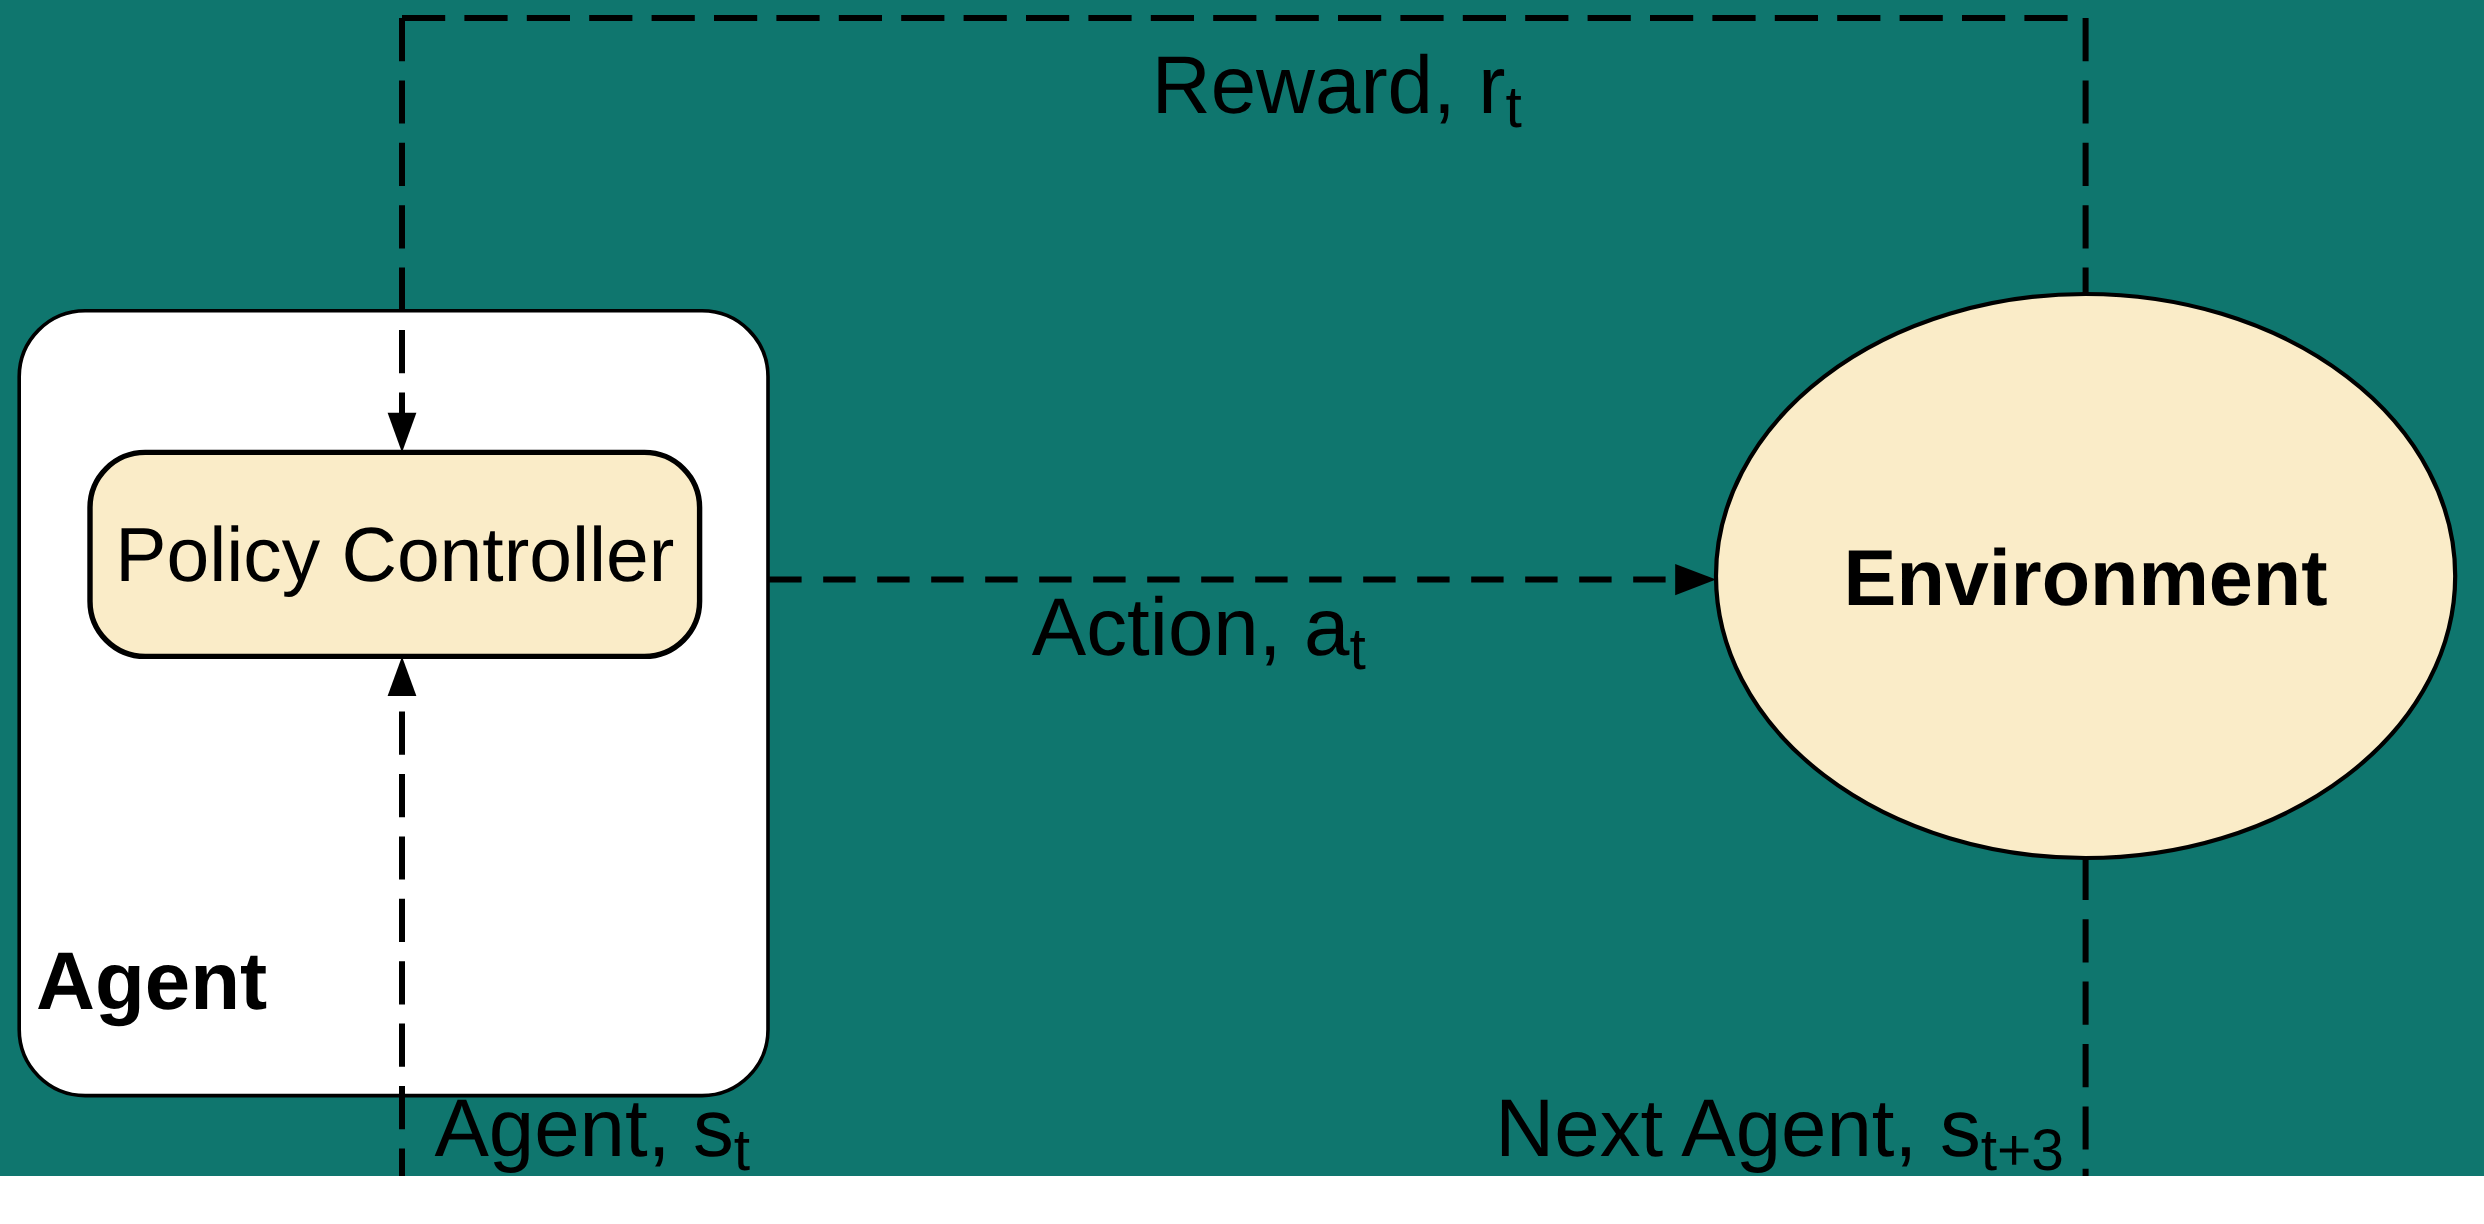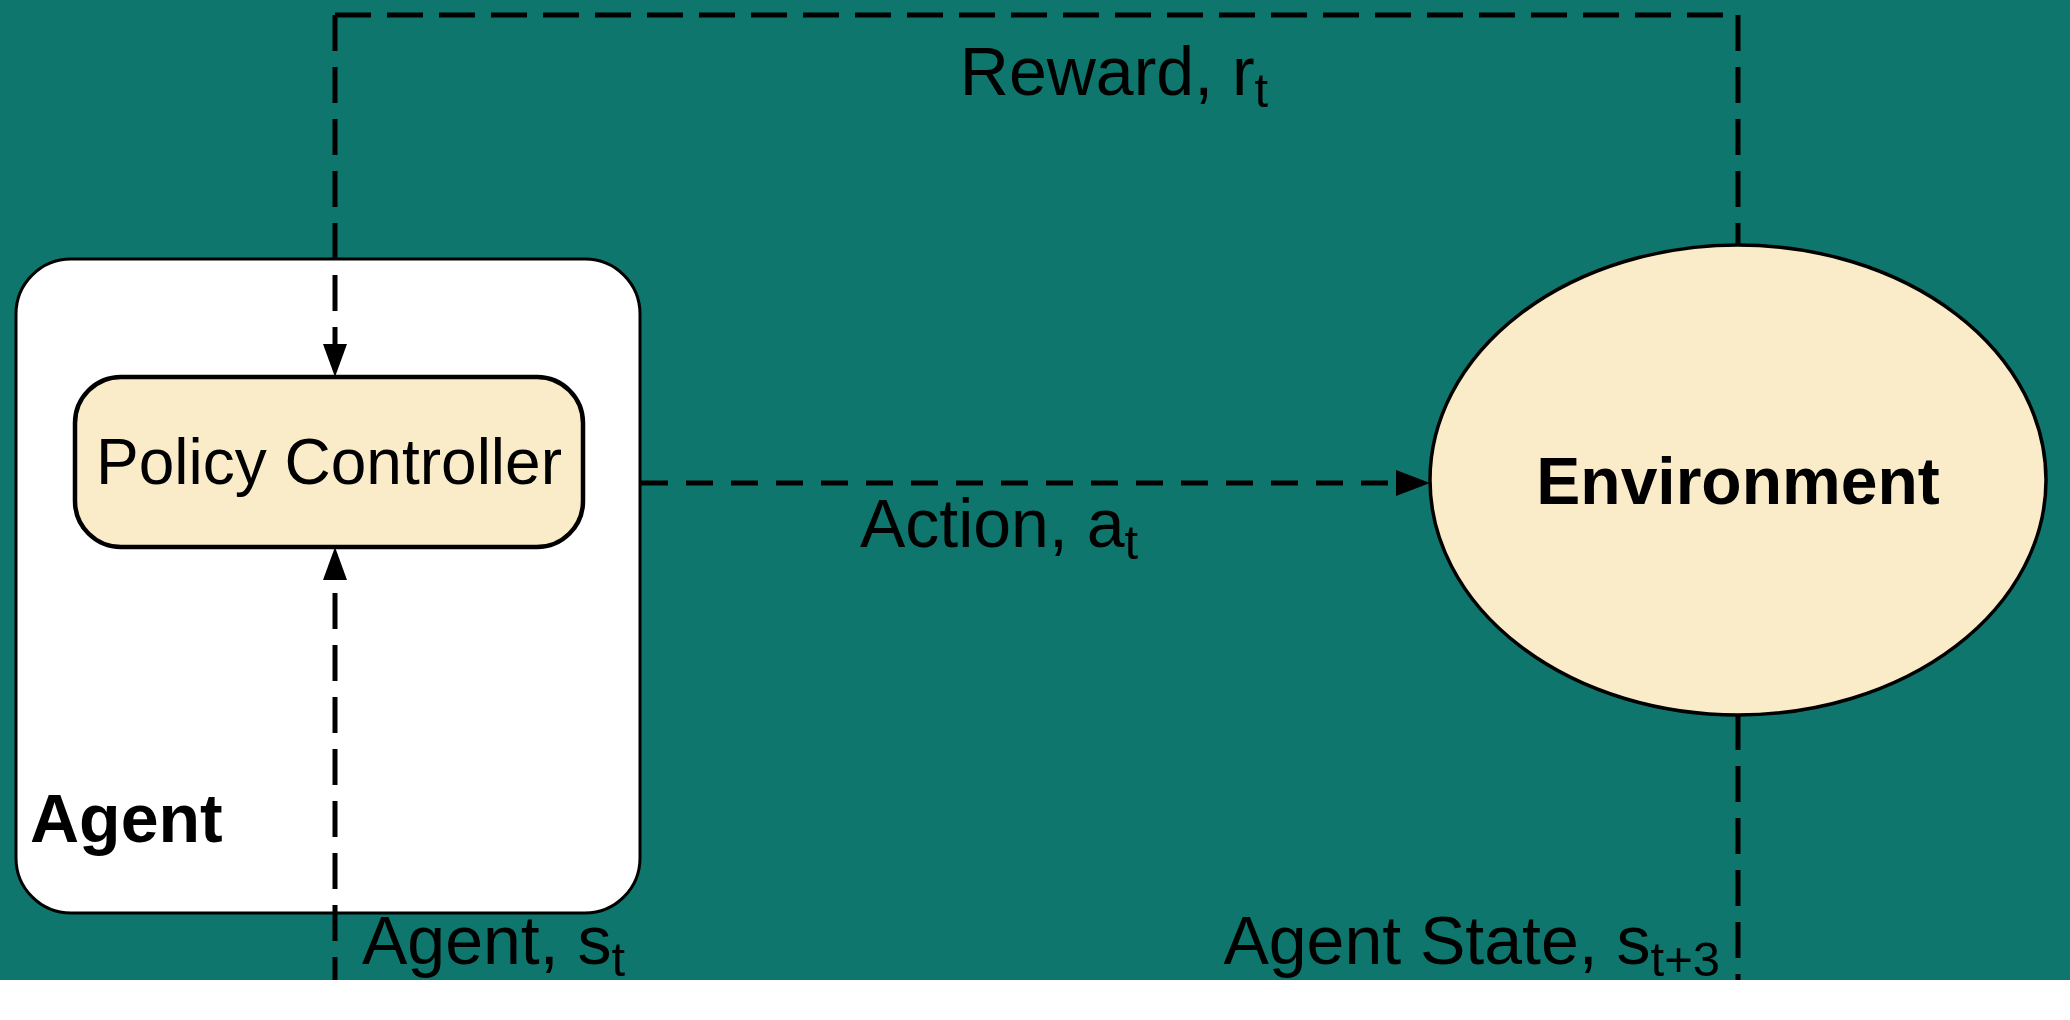--- a/index.html
+++ b/index.html
@@ -90,21 +90,21 @@
 
   <div class="label edge-label centered" id="action-label">
     <span>Action, a</span><span class="sub">t</span>
   </div>
 
   <div class="label edge-label v-centered" id="state-label">
     <span>Agent, s</span><span class="sub">t</span>
   </div>
 
   <div class="label edge-label v-centered" id="next-state-label">
-    <span>Agent State, s</span><span class="sub">t+3</span>
+    <span>Next Agent, s</span><span class="sub">t+3</span>
   </div>
 
   <div class="label node-label-bold v-centered" id="agent-label">Agent</div>
 
   <div class="label node-label-bold centered" id="environment-label">Environment</div>
 
   <div class="label centered" id="policy-label">Policy Controller</div>
 
 </div>
 

